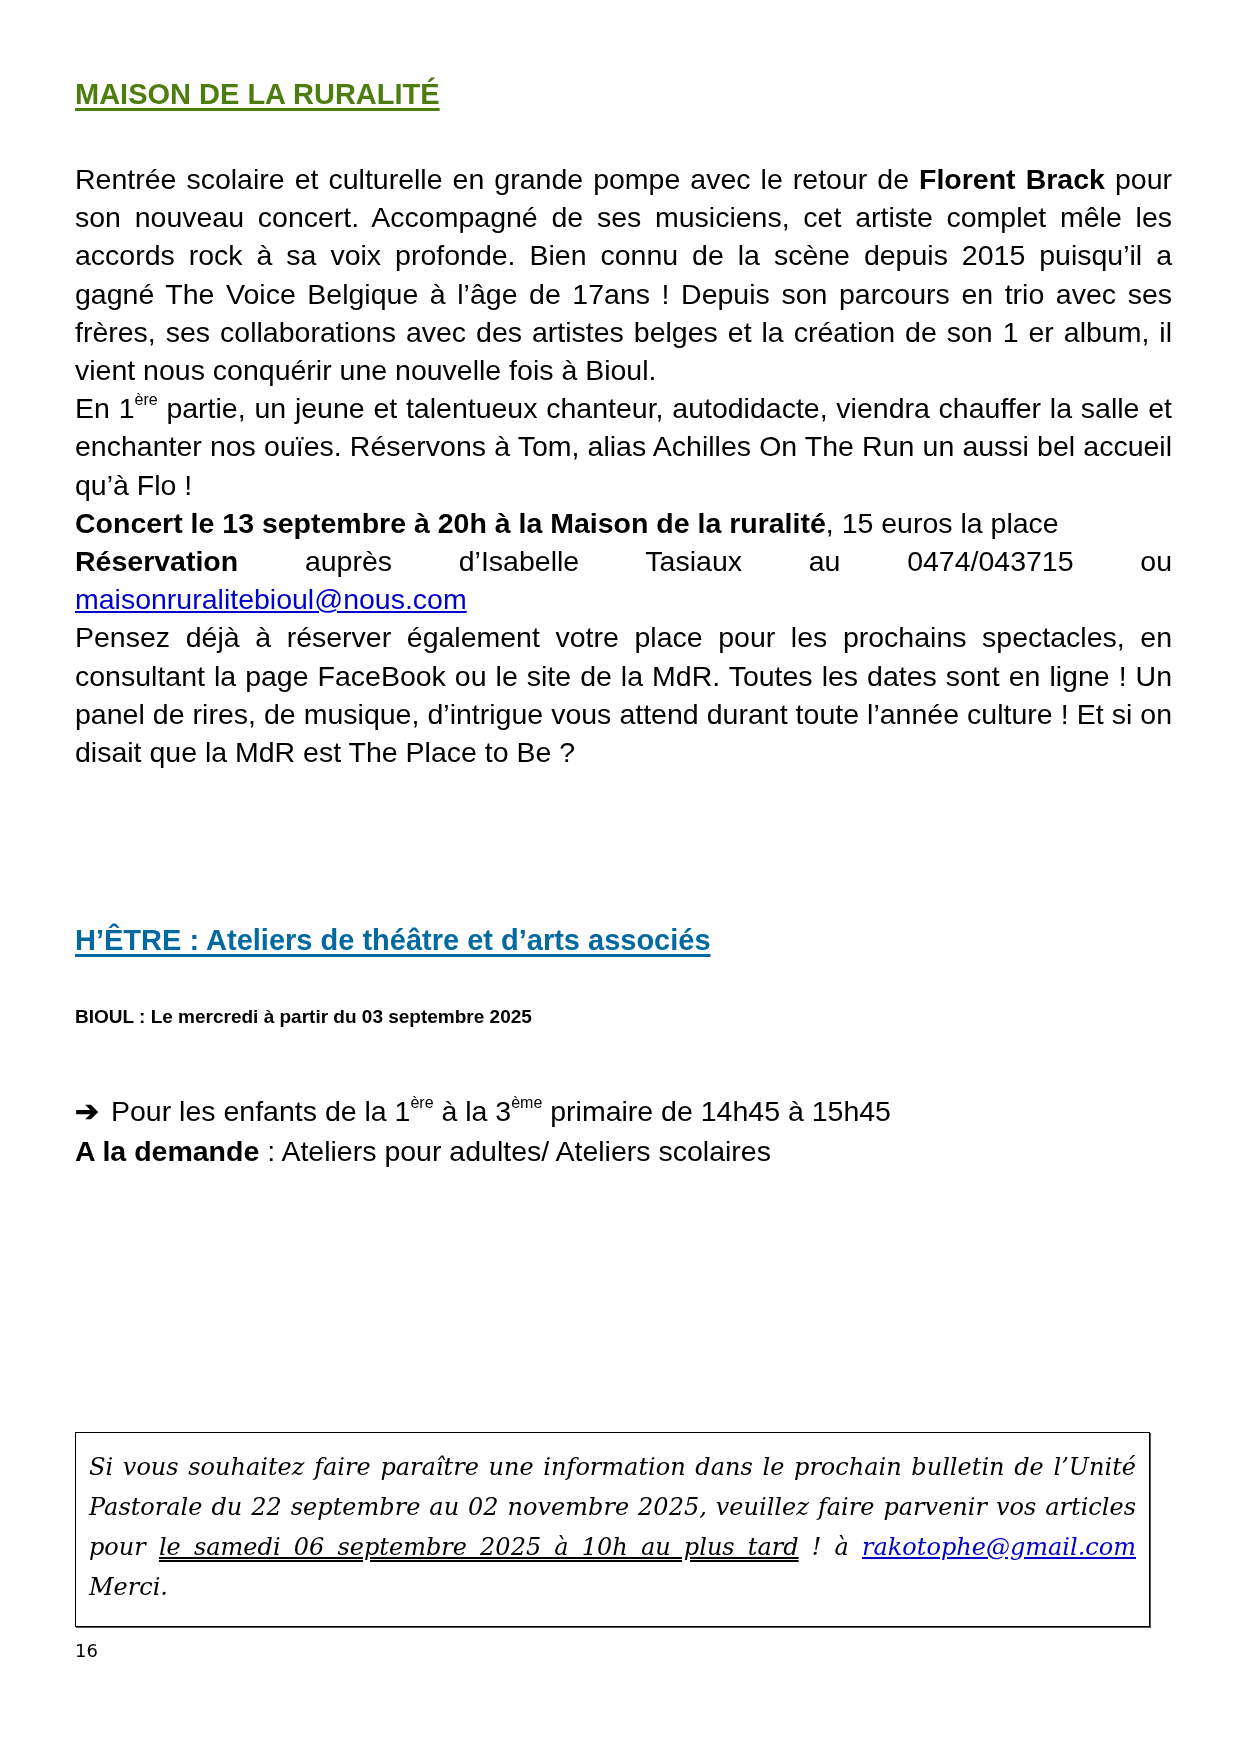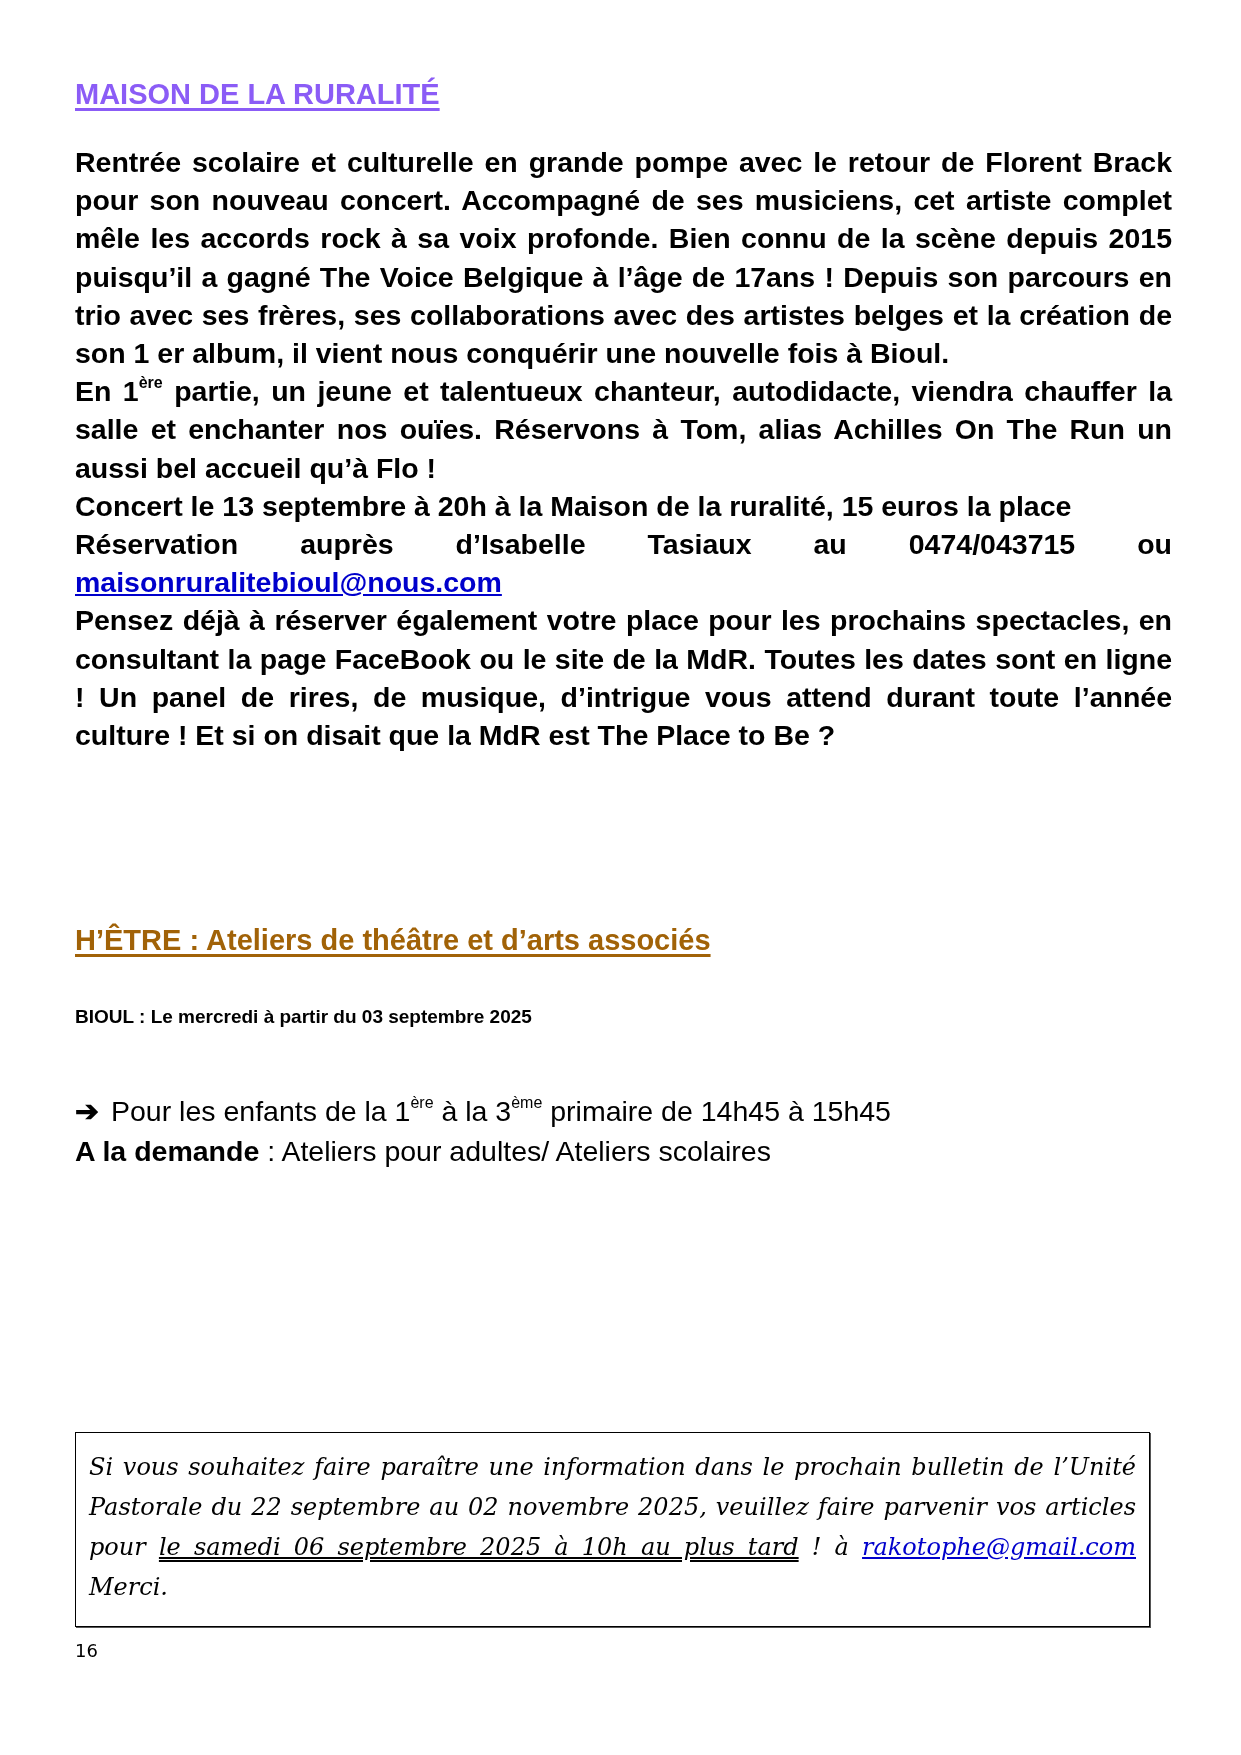--- a/index.html
+++ b/index.html
@@ -3,34 +3,34 @@
 <meta charset="utf-8">
 <style>
   html, body { margin: 0; padding: 0; background: #ffffff; }
   body { width: 1241px; height: 1755px; position: relative; overflow: hidden; }
   .page {
     position: absolute; left: 75px; top: 0; width: 1097px;
     font-family: "Liberation Sans", sans-serif; color: #000;
   }
   .h1 {
     position: absolute; top: 78px; left: 0;
-    font-size: 29px; font-weight: bold; color: #8b5cf6;
+    font-size: 29px; font-weight: bold; color: #4d7c0f;
     text-decoration: underline; text-decoration-thickness: 3px; text-underline-offset: 4px;
   }
   .body {
-    position: absolute; top: 143px; left: 0; width: 1097px;
-    font-size: 28.5px; line-height: 38.2px; text-align: justify; font-weight: bold;
+    position: absolute; top: 160px; left: 0; width: 1097px;
+    font-size: 28.5px; line-height: 38.2px; text-align: justify;
   }
   .body p { margin: 0; }
   .just-last { text-align-last: justify; }
   sup { font-size: 16px; line-height: 0; vertical-align: 13px; }
   a.link { color: #0000cc; text-decoration: underline; }
   .h2 {
     position: absolute; top: 924px; left: 0;
-    font-size: 29px; font-weight: bold; color: #a16207;
+    font-size: 29px; font-weight: bold; color: #0369a1;
     text-decoration: underline; text-decoration-thickness: 3px; text-underline-offset: 4px;
   }
   .h3 {
     position: absolute; top: 1006px; left: 0; width: 1097px; text-align: left;
     font-size: 19px; font-weight: bold;
   }
   .list {
     position: absolute; top: 1092px; left: 0; width: 1097px;
     font-size: 28.5px; line-height: 39.5px;
   }

